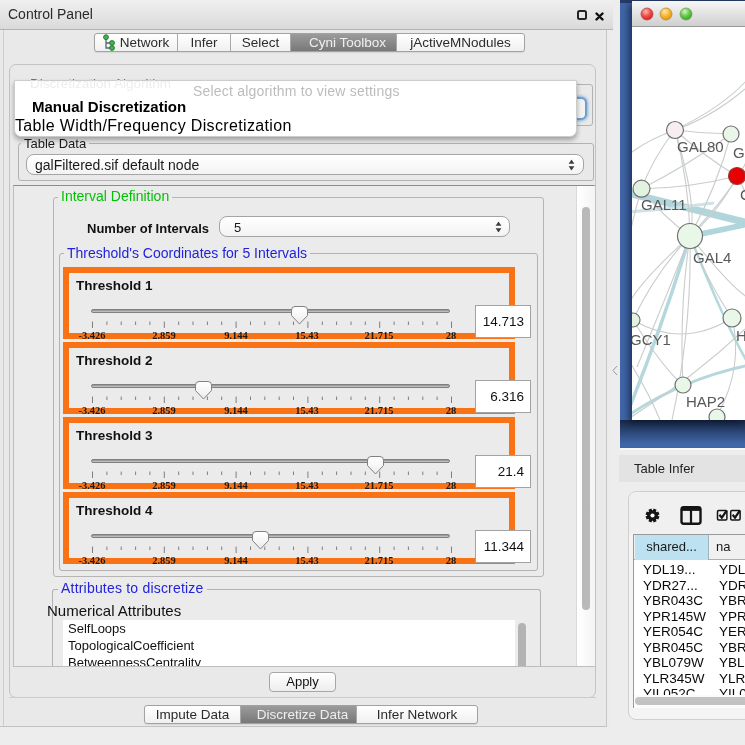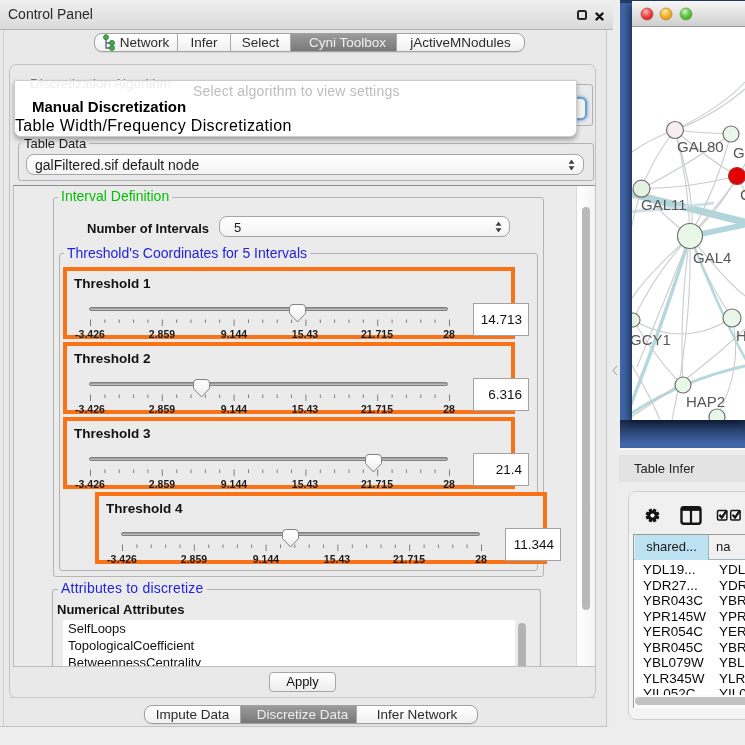--- a/index.html
+++ b/index.html
@@ -4,30 +4,30 @@
 <style>
   * { margin:0; padding:0; box-sizing:border-box; }
   html,body { width:745px; height:745px; background:#ededed; font-family:"Liberation Sans", sans-serif; overflow:hidden; }
   .abs { position:absolute; }
   #stage { position:relative; width:745px; height:745px; }
   .grpbox { position:absolute; border:1px solid #b2b2b2; border-radius:3px; }
   .grplab { position:absolute; font-size:13px; background:#e9e9e9; padding:0 3px; line-height:13px; }
   .combo { position:absolute; background:linear-gradient(#ffffff,#f3f3f3); border:1px solid #a5a5a5; border-radius:8px; font-size:13px; color:#1a1a1a; }
   .combo .ct { position:absolute; left:9px; top:50%; transform:translateY(-50%); white-space:nowrap; }
   .stepper { position:absolute; right:8px; top:50%; transform:translateY(-50%); width:7px; height:11px; }
-  .seg { position:absolute; display:flex; height:19px; border:1px solid #a2a2a2; border-radius:8px; background:linear-gradient(#ffffff,#f0f0f0); overflow:hidden; box-shadow:0 1px 1px rgba(0,0,0,0.08); }
+  .seg { position:absolute; display:flex; height:19px; border:1px solid #a2a2a2; border-radius:3px; background:linear-gradient(#ffffff,#f0f0f0); overflow:hidden; box-shadow:0 1px 1px rgba(0,0,0,0.08); }
   .seg > div { display:flex; align-items:center; justify-content:center; font-size:13.5px; color:#2b2b2b; border-right:1px solid #a9a9a9; white-space:nowrap; }
   .seg > div:last-child { border-right:none; }
   .seg > div.sel { background:linear-gradient(#9b9b9b,#787878); color:#efefef;padding-left:8px; }
-  .thpanel { position:absolute; left:49px; width:452px; height:72px; border:4px solid #f97316; background:#ebebeb; }
+  .thpanel { position:absolute; left:49px; width:452px; height:72px; border:6px solid #f97316; background:#ebebeb; }
   .thname { position:absolute; left:7px; top:5px; font-size:13.5px; font-weight:bold; color:#111; }
   .track { position:absolute; left:22px; top:36px; width:359px; height:4px; border-radius:3px; background:linear-gradient(#8d8d8d,#cccccc); border:1px solid #808080; }
   .numbox { position:absolute; left:406px; top:32px; width:56px; height:33px; background:#ffffff; border:1px solid #a2a2a2; font-size:13.5px; color:#111; text-align:right; padding-right:6px; line-height:31px; }
   .ticklabels { position:absolute; left:0; top:57px; width:100%; font-size:10.5px; font-weight:bold; color:#1a1a1a; }
-  .ticklabels span { position:absolute; transform:translateX(-50%); }
+  .ticklabels span { position:absolute; transform:translateX(-50%);font-family:Liberation Serif, serif; }
 </style>
 </head>
 <body>
 <div id="stage">
 
   <div class="abs" style="left:0;top:0;width:613px;height:727px;background:#e9e9e9;">
     <div class="abs" style="left:606px;top:30px;width:1px;height:697px;background:#c6c6c6;"></div>
     <div class="abs" style="left:607px;top:30px;width:6px;height:697px;background:#ececec;"></div>
     <div class="abs" style="left:3px;top:30px;width:1px;height:696px;background:#cdcdcd;"></div>
     <div class="abs" style="left:0;top:726px;width:607px;height:1px;background:#c2c2c2;"></div>
@@ -234,21 +234,21 @@
         <div class="ticklabels">
             <span style="left:23px;">-3.426</span>
             <span style="left:95px;">2.859</span>
             <span style="left:167px;">9.144</span>
             <span style="left:238px;">15.43</span>
             <span style="left:310px;">21.715</span>
             <span style="left:382px;">28</span>
           </div>
         <div class="numbox">21.4</div>
       </div>
-      <div class="thpanel" style="top:306px;margin-left:32px;">
+      <div class="thpanel" style="top:306px;">
         <div class="thname">Threshold 4</div>
         <div class="track"></div>
         <svg class="abs" style="left:0;top:48px;" width="470" height="9" viewBox="0 0 470 9">
             <line x1="23.5" y1="0.5" x2="23.5" y2="7" stroke="#7f7f7f" stroke-width="1"></line>
             <line x1="37.9" y1="0.5" x2="37.9" y2="4" stroke="#7f7f7f" stroke-width="1"></line>
             <line x1="52.2" y1="0.5" x2="52.2" y2="4" stroke="#7f7f7f" stroke-width="1"></line>
             <line x1="66.6" y1="0.5" x2="66.6" y2="4" stroke="#7f7f7f" stroke-width="1"></line>
             <line x1="80.9" y1="0.5" x2="80.9" y2="4" stroke="#7f7f7f" stroke-width="1"></line>
             <line x1="95.3" y1="0.5" x2="95.3" y2="7" stroke="#7f7f7f" stroke-width="1"></line>
             <line x1="109.7" y1="0.5" x2="109.7" y2="4" stroke="#7f7f7f" stroke-width="1"></line>
@@ -288,21 +288,21 @@
             <span style="left:167px;">9.144</span>
             <span style="left:238px;">15.43</span>
             <span style="left:310px;">21.715</span>
             <span style="left:382px;">28</span>
           </div>
         <div class="numbox">11.344</div>
       </div>
 
       <div class="grpbox" style="left:38px;top:403px;width:489px;height:120px;border-bottom:none;border-radius:3px 3px 0 0;"></div>
       <div class="grplab" style="left:44px;top:396px;color:#2222dd;background:#ebebeb;font-size:14px;letter-spacing:0.2px;">Attributes to discretize</div>
-      <div class="abs" style="left:43px;top:416px;font-size:13px;font-weight:bold;color:#111;">Numerical Attributes</div>
+      <div class="abs" style="left:33px;top:416px;font-size:15px;font-weight:normal;color:#111;">Numerical Attributes</div>
 
       <div class="abs" style="left:49px;top:434px;width:466px;height:46px;background:#ffffff;overflow:hidden;">
         <div style="font-size:13px;color:#111;padding:1px 0 0 5px;line-height:16.8px;">SelfLoops<br>TopologicalCoefficient<br>BetweennessCentrality</div>
         <div class="abs" style="right:0;top:0;width:14px;height:100%;background:#ececec;">
           <div class="abs" style="left:3px;top:3px;width:8px;height:60px;background:#b3b3b3;border-radius:4px;"></div>
         </div>
       </div>
     </div>
 
     <div class="abs" style="left:576px;top:186px;width:19px;height:480px;background:linear-gradient(90deg,#ffffff, #f4f4f4);border-left:1px solid #d9d9d9;">

